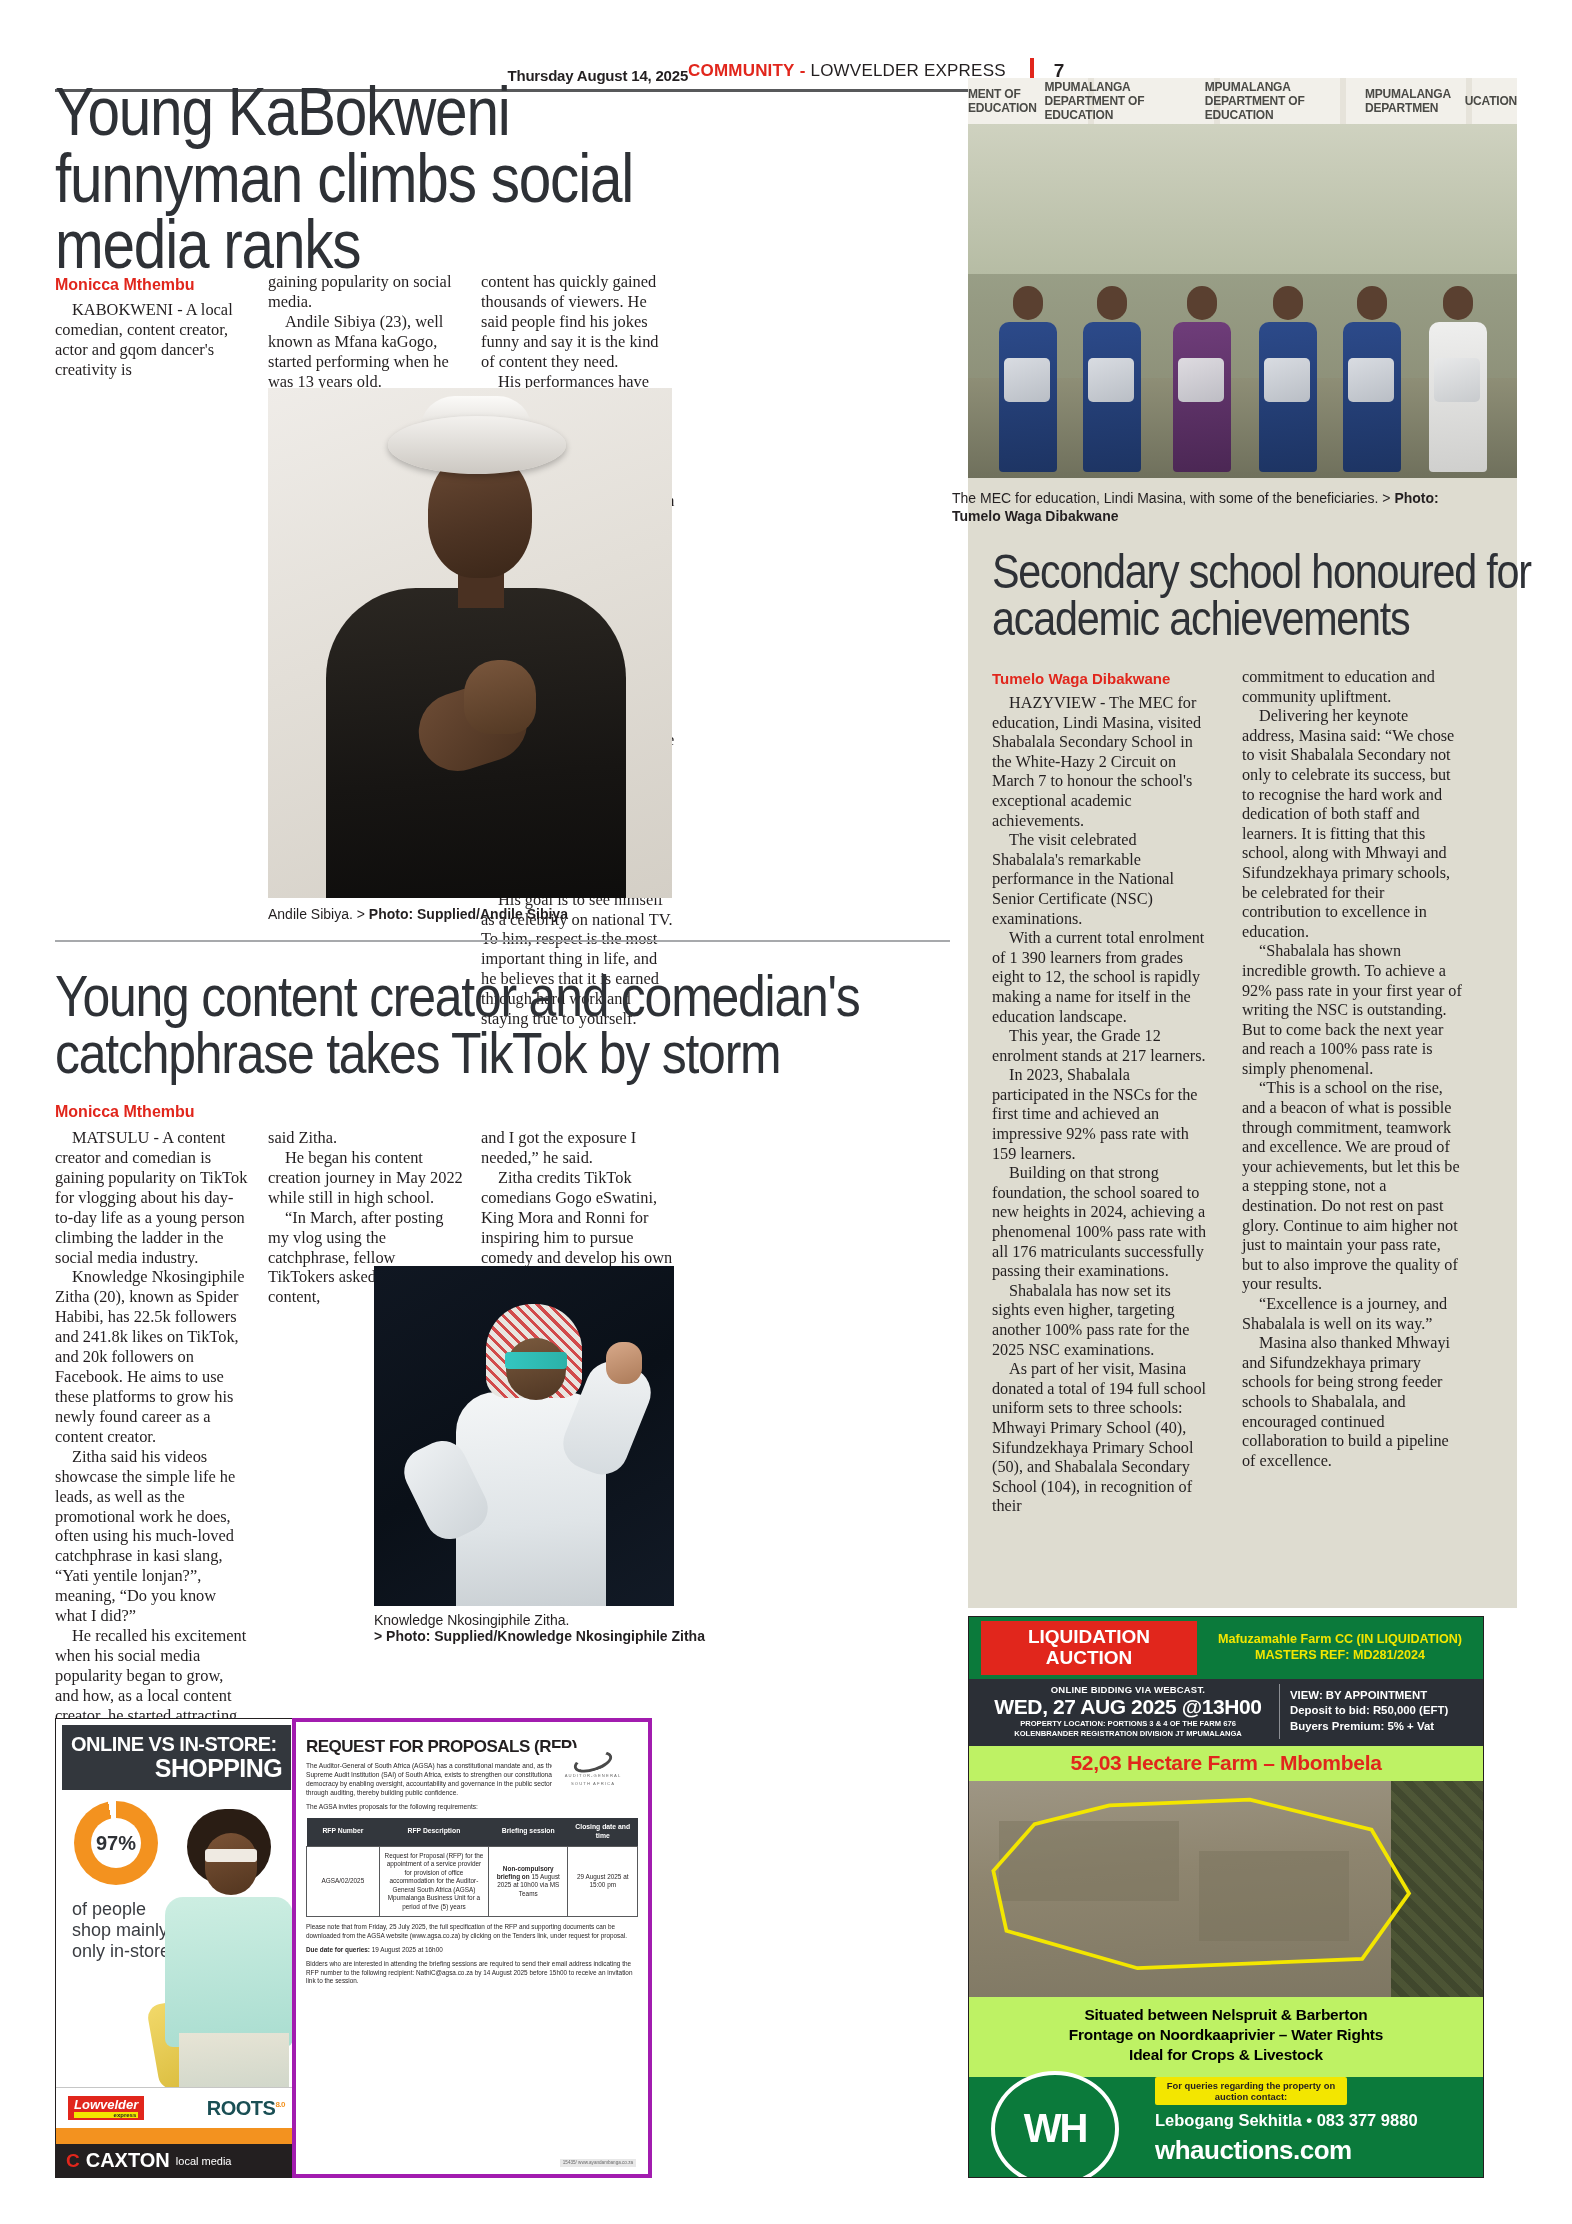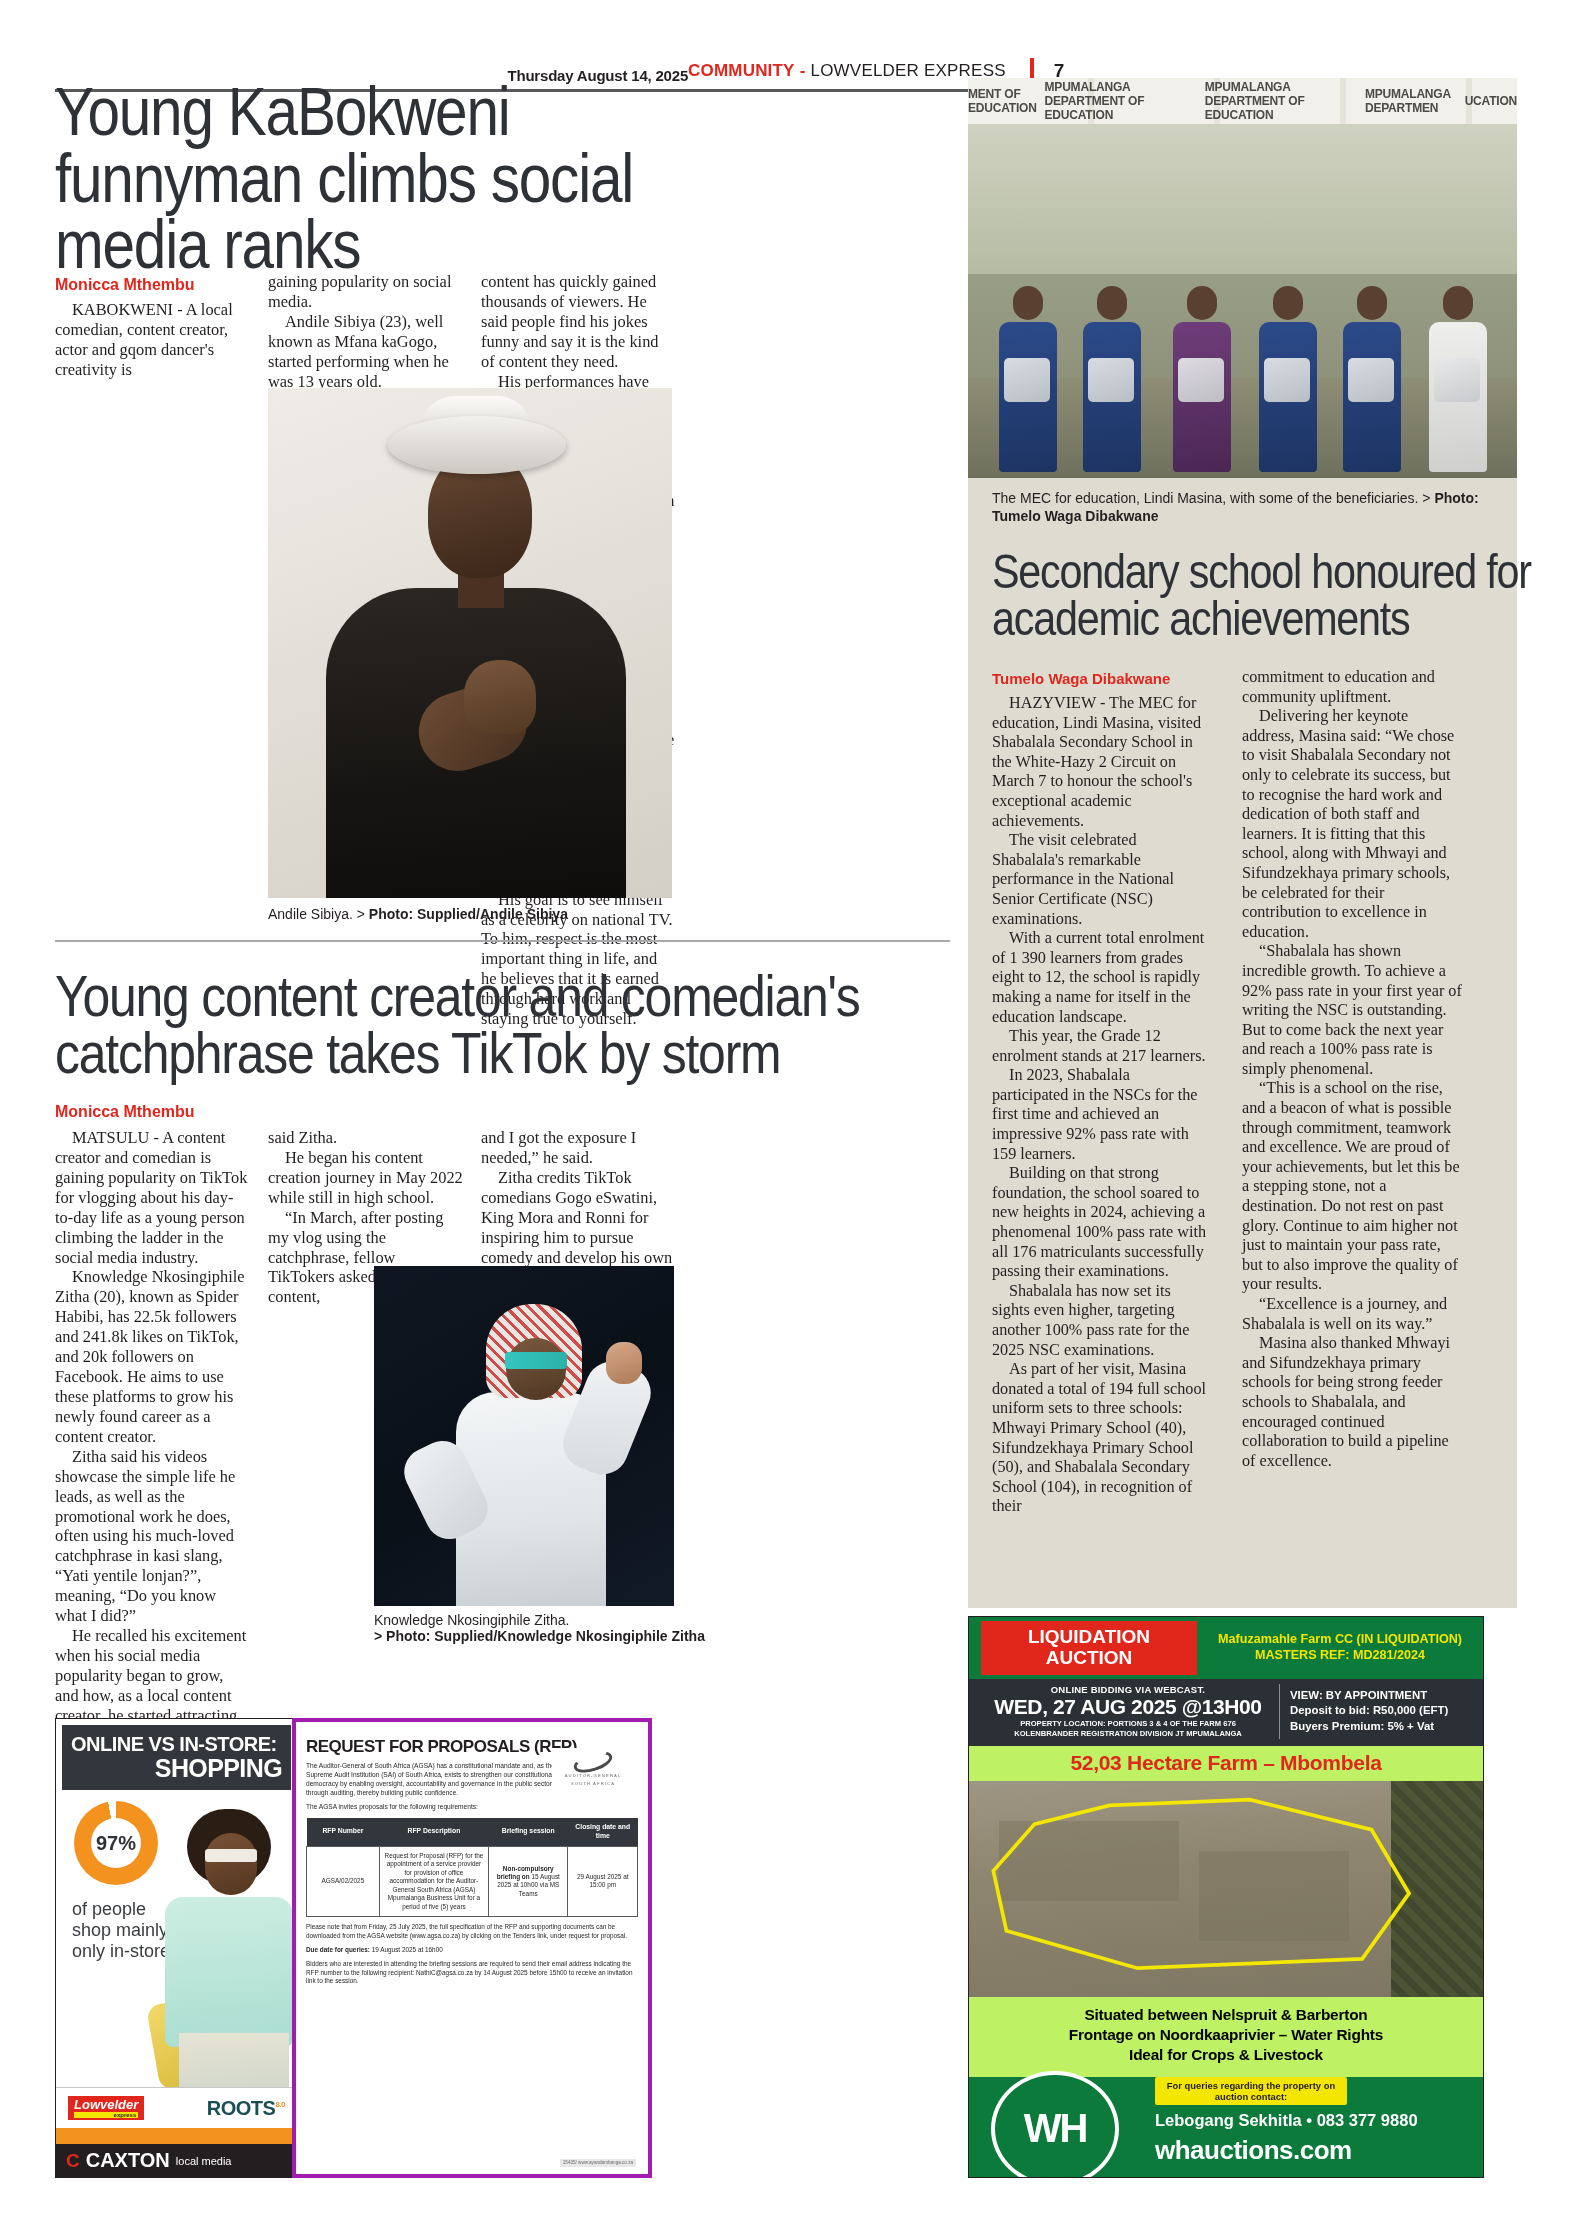--- a/index.html
+++ b/index.html
@@ -152,21 +152,21 @@
   #r-photo .floor { position:absolute; left:0; top:300px; width:549px; height:100px; background: linear-gradient(180deg,#8e8e76,#6f705c); }
   .figure { position:absolute; bottom:6px; width:64px; }
   .figure .head { width:30px; height:34px; border-radius:15px; background:#5a4030; margin:0 auto; }
   .figure .torso { width:58px; height:150px; margin:2px auto 0; border-radius:10px 10px 4px 4px; }
   .figure .pack { position:absolute; left:8px; top:72px; width:46px; height:44px; background: linear-gradient(160deg,#e8e9ea,#c6c9cc); border-radius:5px; opacity:.92; }
   .fig-blue .torso { background: linear-gradient(175deg,#2c4a8a,#1d3463); }
   .fig-purple .torso { background: linear-gradient(175deg,#6f3d7a,#4b2754); }
   .fig-white .torso { background: linear-gradient(175deg,#efefee,#cfcfcd); }
 
   #r-caption {
-    position:absolute; left:992px; top:490px; width:500px; font-size:14px; color:#231f20; line-height:1.25;
+    position:absolute; left:952px; top:490px; width:500px; font-size:14px; color:#231f20; line-height:1.25;
   }
   #r-caption b { font-weight:bold; }
 
   #a3-headline { position:absolute; left:992px; top:548px; width:640px; font-size:48px; }
   #a3-byline { position:absolute; left:992px; top:670px; font-size:15px; font-weight:bold; color:#e1261c; }
   #a3-c1 { position:absolute; left:992px; top:694px; width:214px; }
   #a3-c2 { position:absolute; left:1242px; top:668px; width:222px; }
   .beige-col { font-family:"Liberation Serif","DejaVu Serif",serif; font-size:16.2px; line-height:1.21; color:#231f20; }
   .beige-col p { text-indent:17px; }
   .beige-col p.noind { text-indent:0; }

